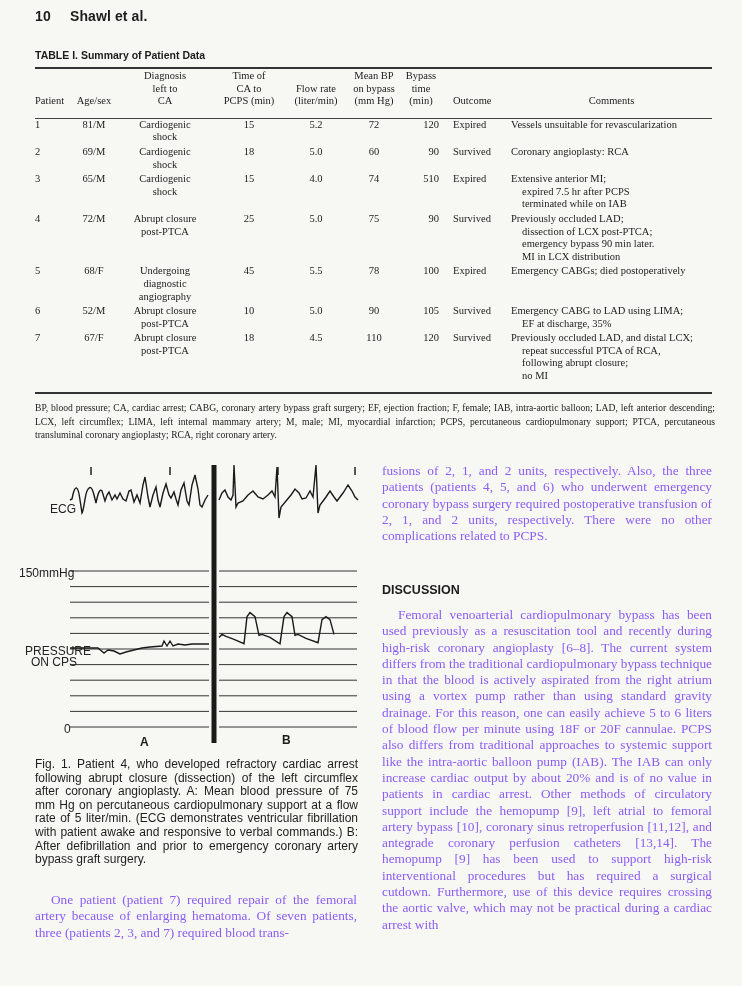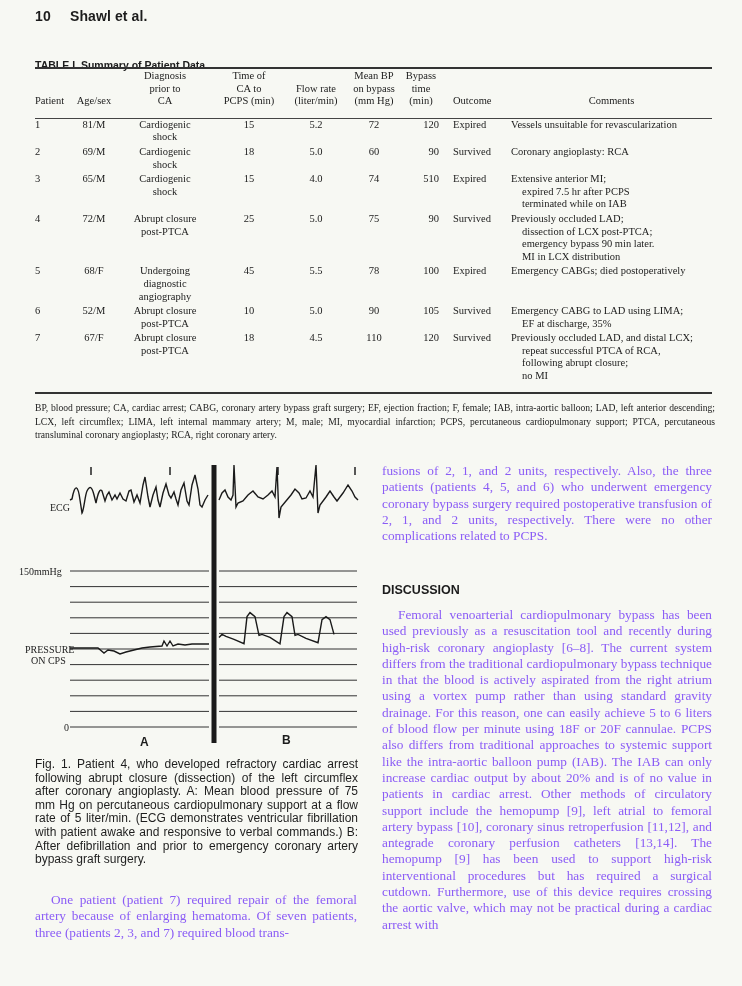--- a/index.html
+++ b/index.html
@@ -4,21 +4,21 @@
 <style>
   html, body { margin: 0; padding: 0; }
   body {
     width: 742px; height: 986px; position: relative; overflow: hidden;
     background: #f7f8f3; color: #1c1c1c;
     font-family: "Liberation Serif", serif;
   }
   .abs { position: absolute; }
   .running-head { left: 35px; top: 8px; font-family: "Liberation Sans", sans-serif; font-weight: bold; font-size: 14px; letter-spacing: 0.1px; }
   .running-head .pg { display: inline-block; width: 35px; }
-  .table-title { left: 35px; top: 49px; font-family: "Liberation Sans", sans-serif; font-weight: bold; font-size: 10.5px; margin-top: 10px; }
+  .table-title { left: 35px; top: 49px; font-family: "Liberation Sans", sans-serif; font-weight: bold; font-size: 10.5px; }
   .rule { position: absolute; left: 35px; width: 677px; background: #333; }
   .rule.thick { height: 1.6px; }
   .rule.thin { height: 1px; background: #444; }
 
   table.data { position: absolute; left: 35px; top: 70px; width: 677px; border-collapse: collapse; font-size: 10.5px; line-height: 12.6px; }
   table.data th { font-weight: normal; vertical-align: bottom; padding: 0 0 5px 0; }
   table.data td { vertical-align: top; padding: 0; }
   table.data tbody tr td { padding-bottom: 2px; }
   table.data tbody tr:first-child td { padding-top: 6px; }
   .c-pt { width: 34px; text-align: left; }
@@ -32,21 +32,21 @@
   .c-com { text-align: left; }
   th.c-com { text-align: center; }
   th.c-byp, th.c-bp { text-align: center; }
   .com-line { display: block; }
   .com-line.indent { padding-left: 11px; }
 
   .footnote { left: 35px; top: 401px; width: 680px; font-size: 9.6px; line-height: 13.5px; text-align: justify; }
 
   
   .figure { left: 0; top: 455px; width: 370px; height: 300px; }
-  .fig-label { position: absolute; font-family: Liberation Serif, serif; font-size: 10px; color: #222; }
+  .fig-label { position: absolute; font-family: Liberation Sans, sans-serif; font-size: 12px; color: #222; }
   .panel-letter { position: absolute; font-family: "Liberation Sans", sans-serif; font-weight: bold; font-size: 12px; }
 
   .caption { left: 35px; top: 758px; width: 323px; font-family: "Liberation Sans", sans-serif; font-weight: normal; font-size: 12px; line-height: 13.6px; text-align: justify; color: #1e1e1e; }
 
   .body-text { font-size: 13.3px; line-height: 16.3px; text-align: justify; color: #8b5cf6; }
   .body-text p { margin: 0; }
   .left-col { left: 35px; top: 892px; width: 322px; }
   .right-col-top { left: 382px; top: 463px; width: 330px; }
   .disc-head { left: 382px; top: 583px; font-family: "Liberation Sans", sans-serif; font-weight: bold; font-size: 12.5px; }
   .right-col-disc { left: 382px; top: 607px; width: 330px; }
@@ -64,21 +64,21 @@
 <div class="rule thin" style="top:118px;"></div>
 <div class="rule thick" style="top:392px;"></div>
 
 <table class="data">
   <thead>
     <tr>
       <th class="c-pt">Patient</th>
       <th class="c-age">Age/sex</th>
       <th class="c-dx">
         <span class="com-line">Diagnosis</span>
-        <span class="com-line">prior to</span>
+        <span class="com-line">left to</span>
         <span class="com-line">CA</span>
       </th>
       <th class="c-time">
         <span class="com-line">Time of</span>
         <span class="com-line">CA to</span>
         <span class="com-line">PCPS (min)</span>
       </th>
       <th class="c-flow">
         <span class="com-line">Flow rate</span>
         <span class="com-line">(liter/min)</span>

